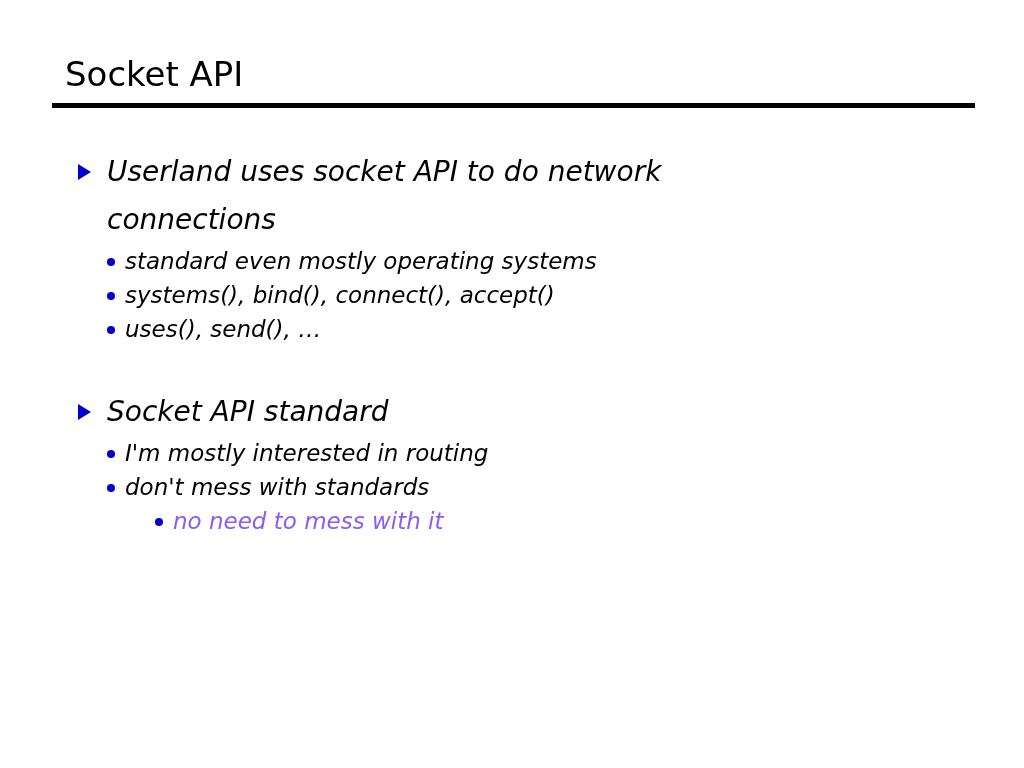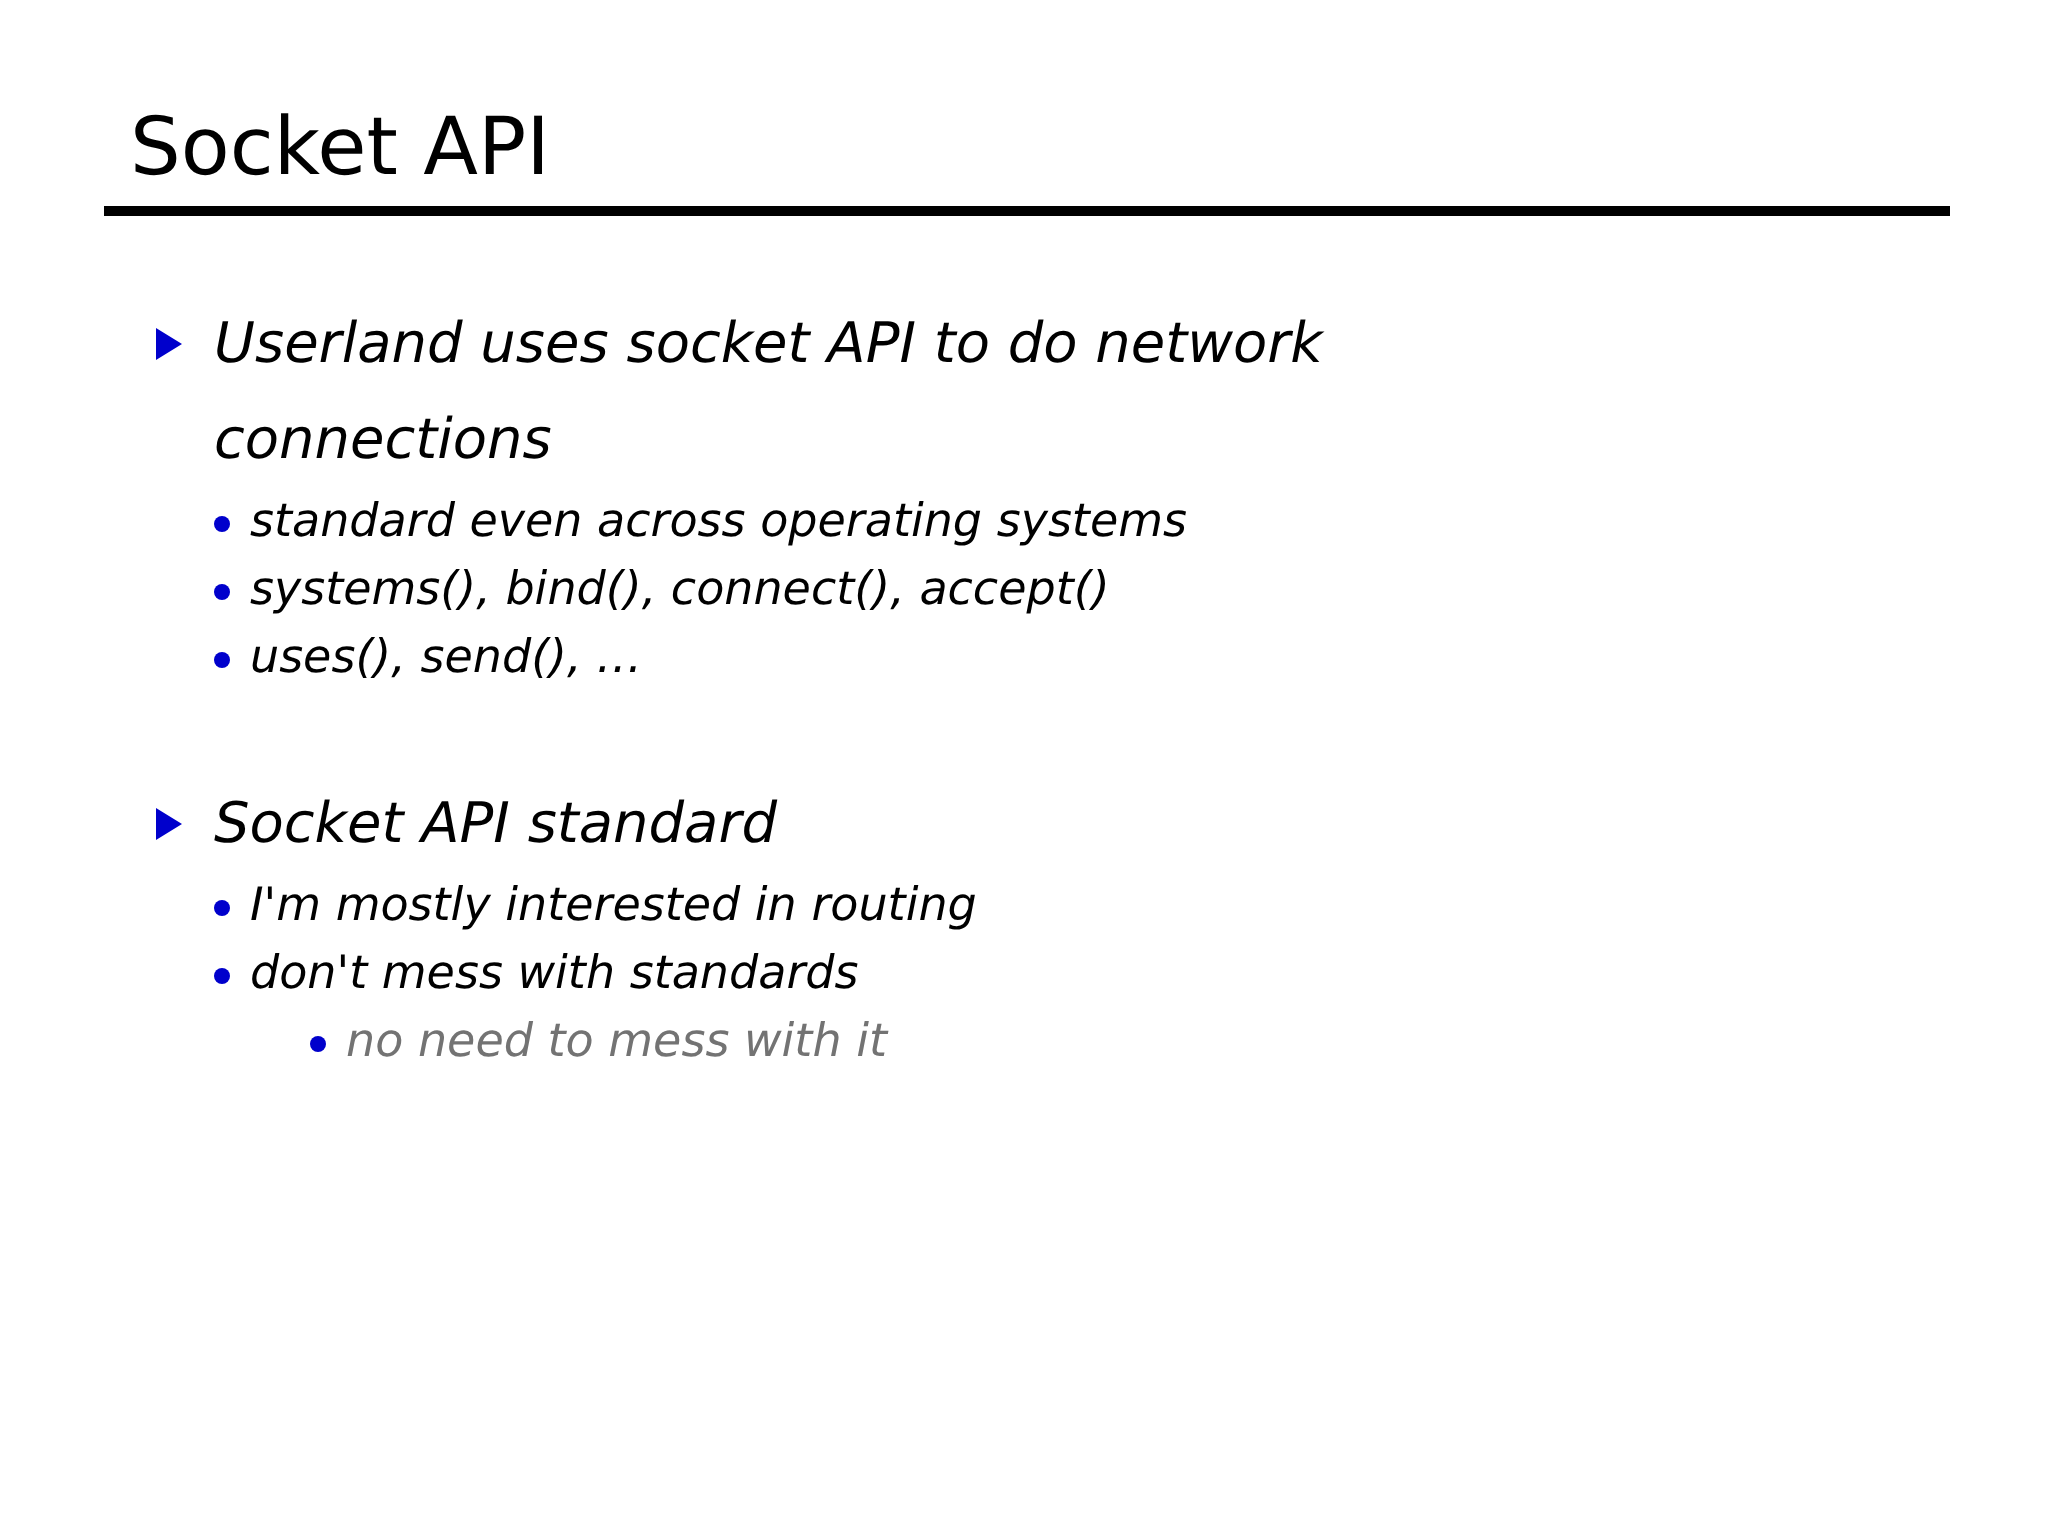--- a/index.html
+++ b/index.html
@@ -24,21 +24,21 @@
   }
 
   
   .title-block {
     position: absolute;
     left: 52px;
     top: 48px;
     width: 923px;
   }
   .slide-title {
-    font-size: 40px;
+    font-size: 34px;
     line-height: 52px;
     font-weight: normal;
     color: #000000;
     margin: 0;
     padding: 0 0 0 13px;
     white-space: nowrap;
   }
   .title-rule {
     width: 923px;
     height: 5px;
@@ -100,21 +100,21 @@
     height: 8px;
     border-radius: 50%;
     background: #0000CC;
   }
 
   li.lvl3 {
     position: relative;
     padding-left: 173px;
     font-size: 23px;
     line-height: 34px;
-    color: #737373;
+    color: #8b5cf6;
     margin: 0;
   }
   li.lvl3 > .bullet-dot {
     position: absolute;
     left: 155px;
     top: 14px;
     width: 8px;
     height: 8px;
     border-radius: 50%;
     background: #0000CC;
@@ -144,21 +144,21 @@
     <ul class="outline">
 
       <li class="lvl1">
         <span class="bullet-tri"></span>
         <span class="txt">Userland uses socket API to do network connections</span>
       </li>
 
       <ul class="sub-list">
         <li class="lvl2">
           <span class="bullet-dot"></span>
-          <span>standard even across operating systems</span>
+          <span>standard even mostly operating systems</span>
         </li>
         <li class="lvl2">
           <span class="bullet-dot"></span>
           <span>systems(), bind(), connect(), accept()</span>
         </li>
         <li class="lvl2">
           <span class="bullet-dot"></span>
           <span>uses(), send(), …</span>
         </li>
       </ul>

